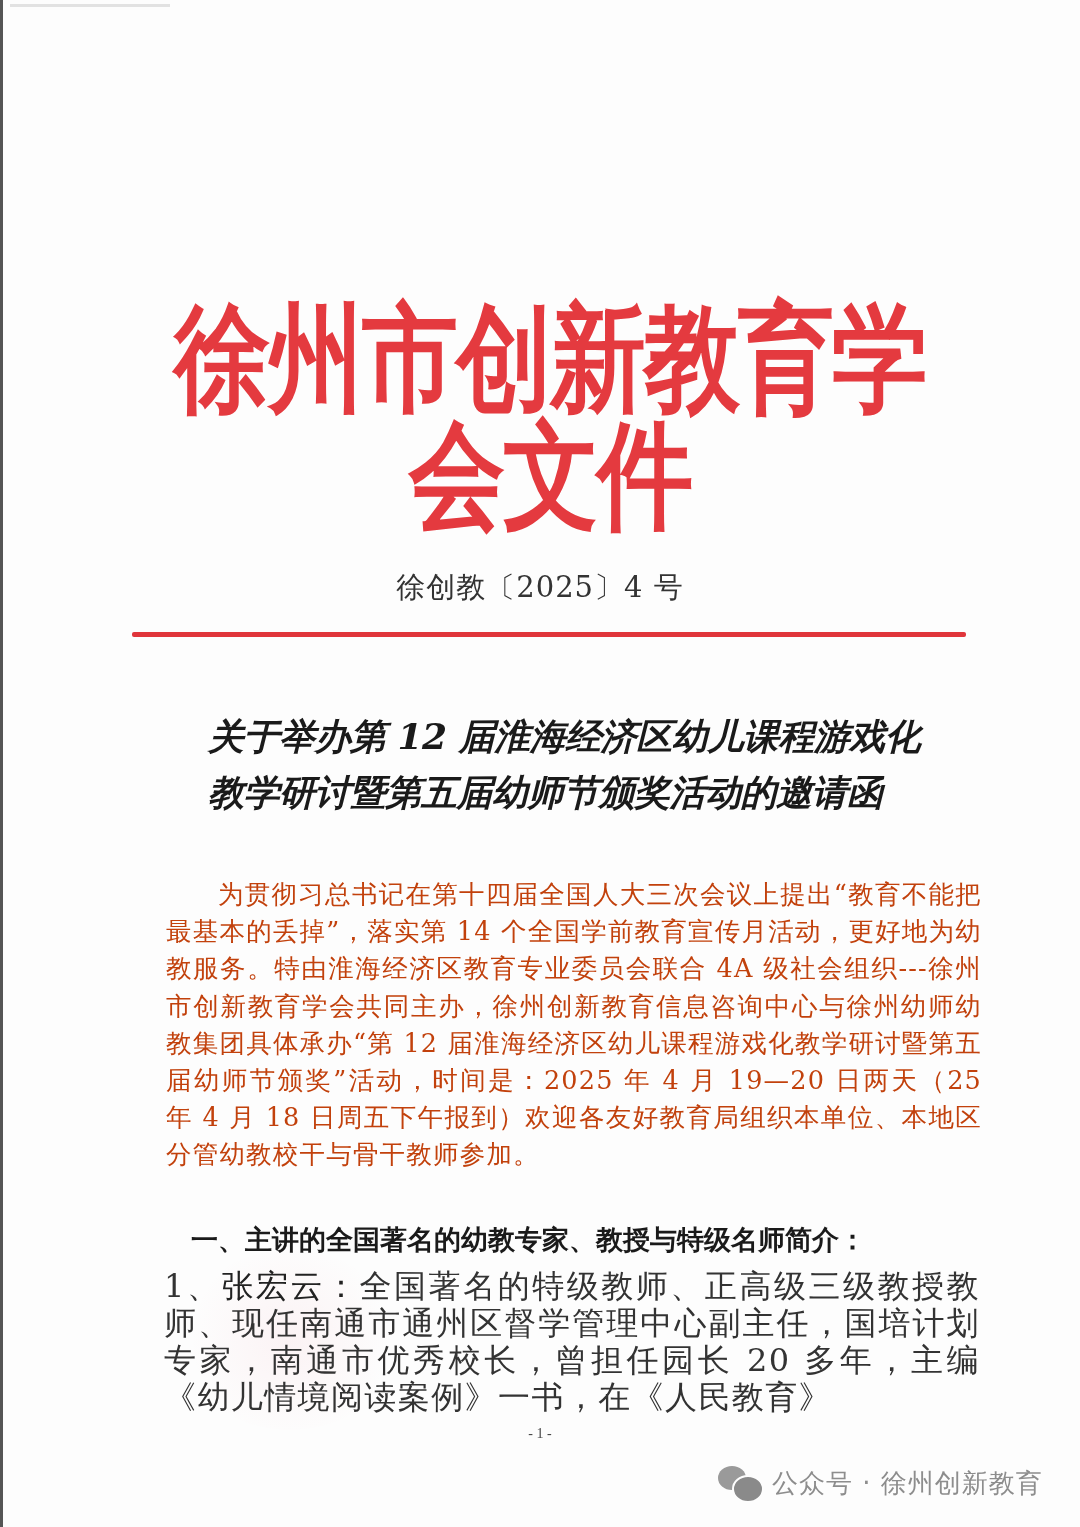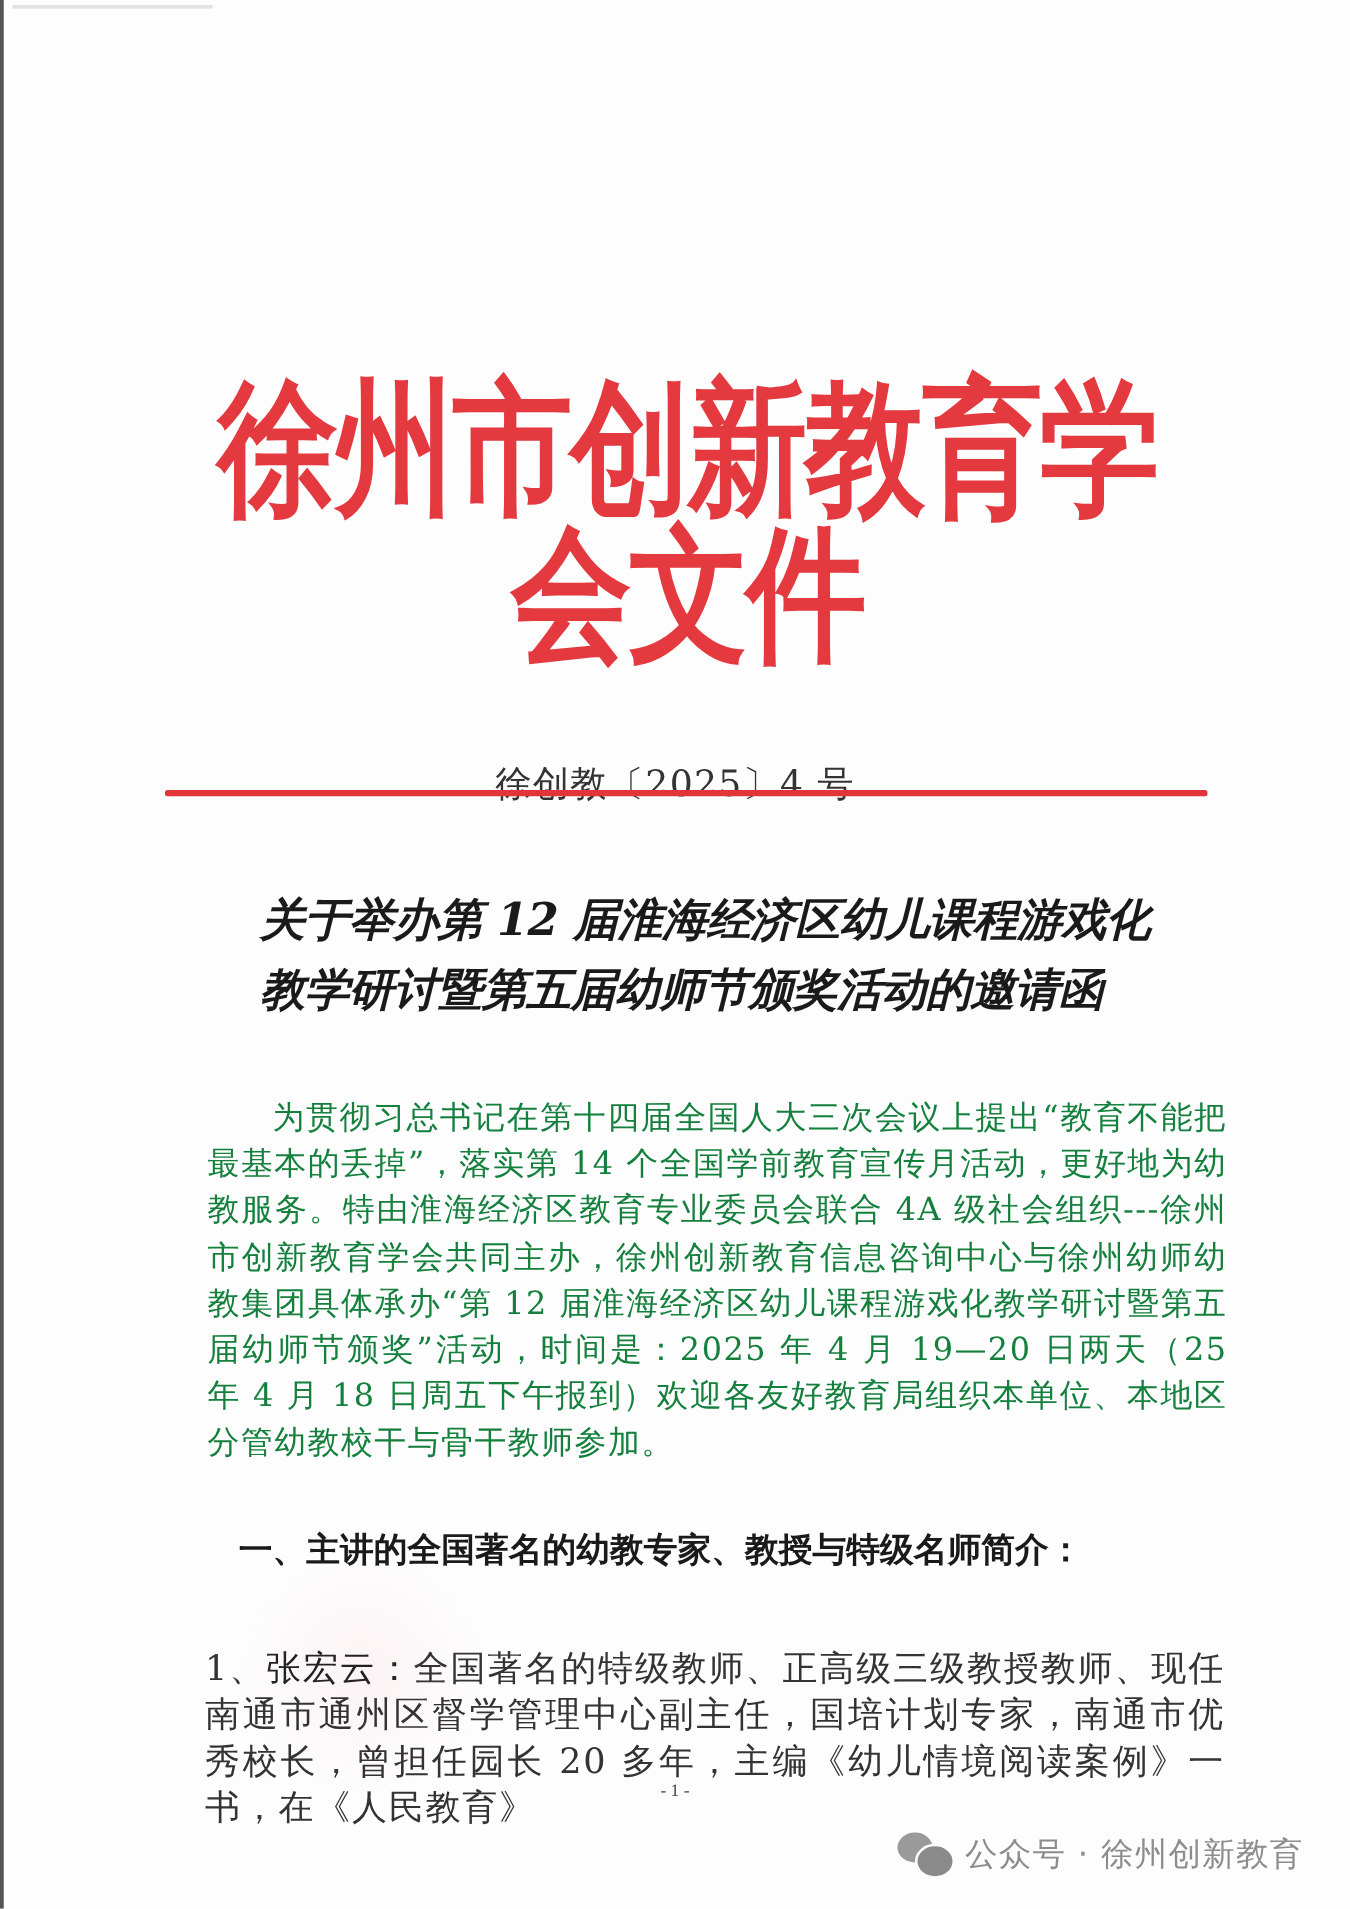--- a/index.html
+++ b/index.html
@@ -10,43 +10,43 @@
   .page-edge-left { position:absolute; left:0; top:0; width:3px; height:100%; background:#555; }
   .page-edge-top { position:absolute; left:10px; top:4px; width:160px; height:3px; background:#e2e2e2; }
   .red-title {
     position:absolute; left:130px; top:300px; width:840px; text-align:center;
     font-family: "DejaVu Serif", "Liberation Serif", serif;
     font-size:96px; color:#e43a3f; letter-spacing:-2px; transform:scaleY(1.22); transform-origin:top center;
     font-weight:bold; line-height:1;
   }
   .doc-number {
     position:absolute; left:0; width:1080px; top:568px; text-align:center;
-    font-size:29px; color:#333; letter-spacing:1px;margin-top:40px;
+    font-size:29px; color:#333; letter-spacing:1px;
   }
   .red-rule {
     position:absolute; left:132px; top:632px; width:834px; height:5px; background:#e0353b; border-radius:2px;
   }
   .subject {
     position:absolute; left:208px; top:708px; width:800px;
     font-size:36px; font-weight:bold; color:#1a1a1a; line-height:56px; letter-spacing:-0.5px;font-style:italic;
   }
   .body-text {
     position:absolute; left:166px; top:876px; width:816px;
-    font-size:25.5px; line-height:37.2px; color:#15803d; text-align:justify; letter-spacing:1.2px;
+    font-size:25.5px; line-height:37.2px; color:#c2410c; text-align:justify; letter-spacing:1.2px;
   }
   .body-text p { margin:0; }
   .indent { text-indent:52px; }
   .section-heading {
     position:absolute; left:160px; top:1222px; width:860px;
     font-family: "DejaVu Sans", "Liberation Sans", sans-serif;
     font-size:27px; font-weight:bold; color:#1a1a1a;margin-left:31px;
   }
   .person-text {
     position:absolute; left:164px; top:1268px; width:816px;
-    font-size:28px; line-height:37px; color:#333; text-align:justify; letter-spacing:1.4px;margin-top:48px;
+    font-size:32px; line-height:37px; color:#333; text-align:justify; letter-spacing:1.4px;
   }
   .person-name { color:#222; }
   .page-number {
     position:absolute; left:0; width:1080px; top:1426px; text-align:center;
     font-family: "Liberation Serif", serif; font-size:14px; color:#444;
   }
   .watermark {
     position:absolute; left:718px; top:1463px; height:40px; display:flex; align-items:center;
     font-family: "DejaVu Sans", "Liberation Sans", sans-serif; font-size:26px; color:#8d8d8d; letter-spacing:1px;
   }

